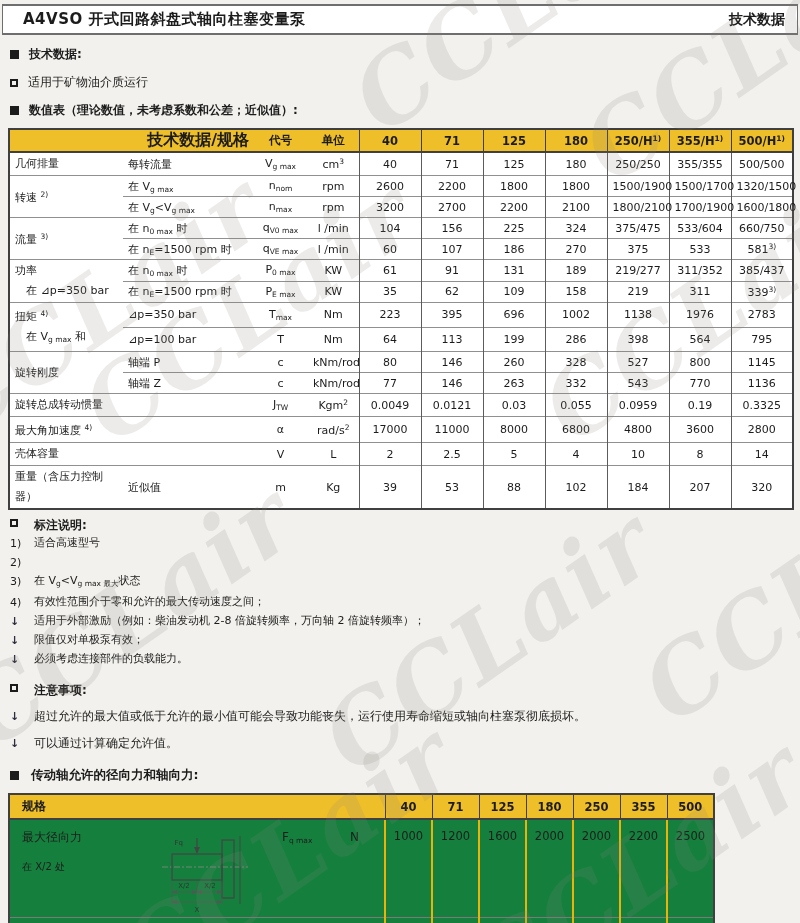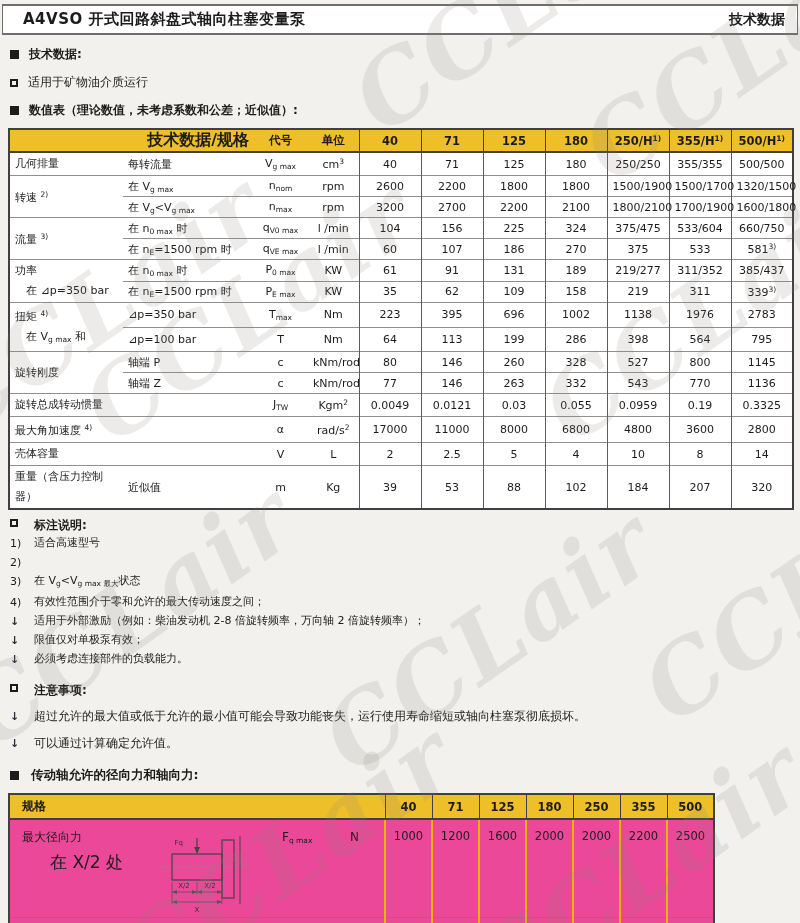--- a/index.html
+++ b/index.html
@@ -48,26 +48,26 @@
   .note-line.big{ margin-top:12px; font-size:12px; }
 
   .sec2{ display:flex; align-items:center; margin:16px 0 0 10px; font-size:12.5px; font-weight:bold; }
   .sec2 .txt{ margin-left:12px; }
 
   .t2{ margin:9px 0 0 8px; width:705px; border:2px solid #404040; background:#fff; }
   .t2 th{ background:#efbf29; font-weight:bold; font-size:11.5px; height:25px;
           border-bottom:2px solid #404040; padding:0 4px; }
   .t2 th.h-spec{ text-align:left; padding-left:12px; font-size:12px; }
   .t2 th.h-val{ border-left:1px solid #404040; }
-  .t2 td{ background:#ec4899; vertical-align:top; }
+  .t2 td{ background:#15803d; vertical-align:top; }
   .t2 tr + tr td{ border-top:1px solid #7a7a7a; }
   .t2 td.spec{ position:relative; padding:0; }
   .t2 td.val{ text-align:center; border-left:2px solid #eab308; padding-top:9px; font-size:11.5px; }
   .t2 .lab1{ position:absolute; left:12px; top:9px; font-size:12px; }
-  .t2 .lab2{ position:absolute; left:12px; top:31px; font-size:17px;margin-left:28px; }
+  .t2 .lab2{ position:absolute; left:12px; top:40px; font-size:10px; }
   .t2 .diag{ position:absolute; }
   .t2 .sym{ position:absolute; left:272px; top:10px; font-size:12px; }
   .t2 .unit{ position:absolute; left:340px; top:10px; font-size:12px; }
   .t2 svg text{ font-size:7px; fill:#333; font-family:"DejaVu Sans",sans-serif; }
 
   .wm{ position:absolute; left:0; top:0; width:800px; height:923px; pointer-events:none; z-index:5; overflow:hidden; }
   .wm span{
     position:absolute; font:bold italic 95px "DejaVu Serif",serif;
     color:rgba(135,132,124,0.16); transform:rotate(-35deg); white-space:nowrap; letter-spacing:2px;
   }

